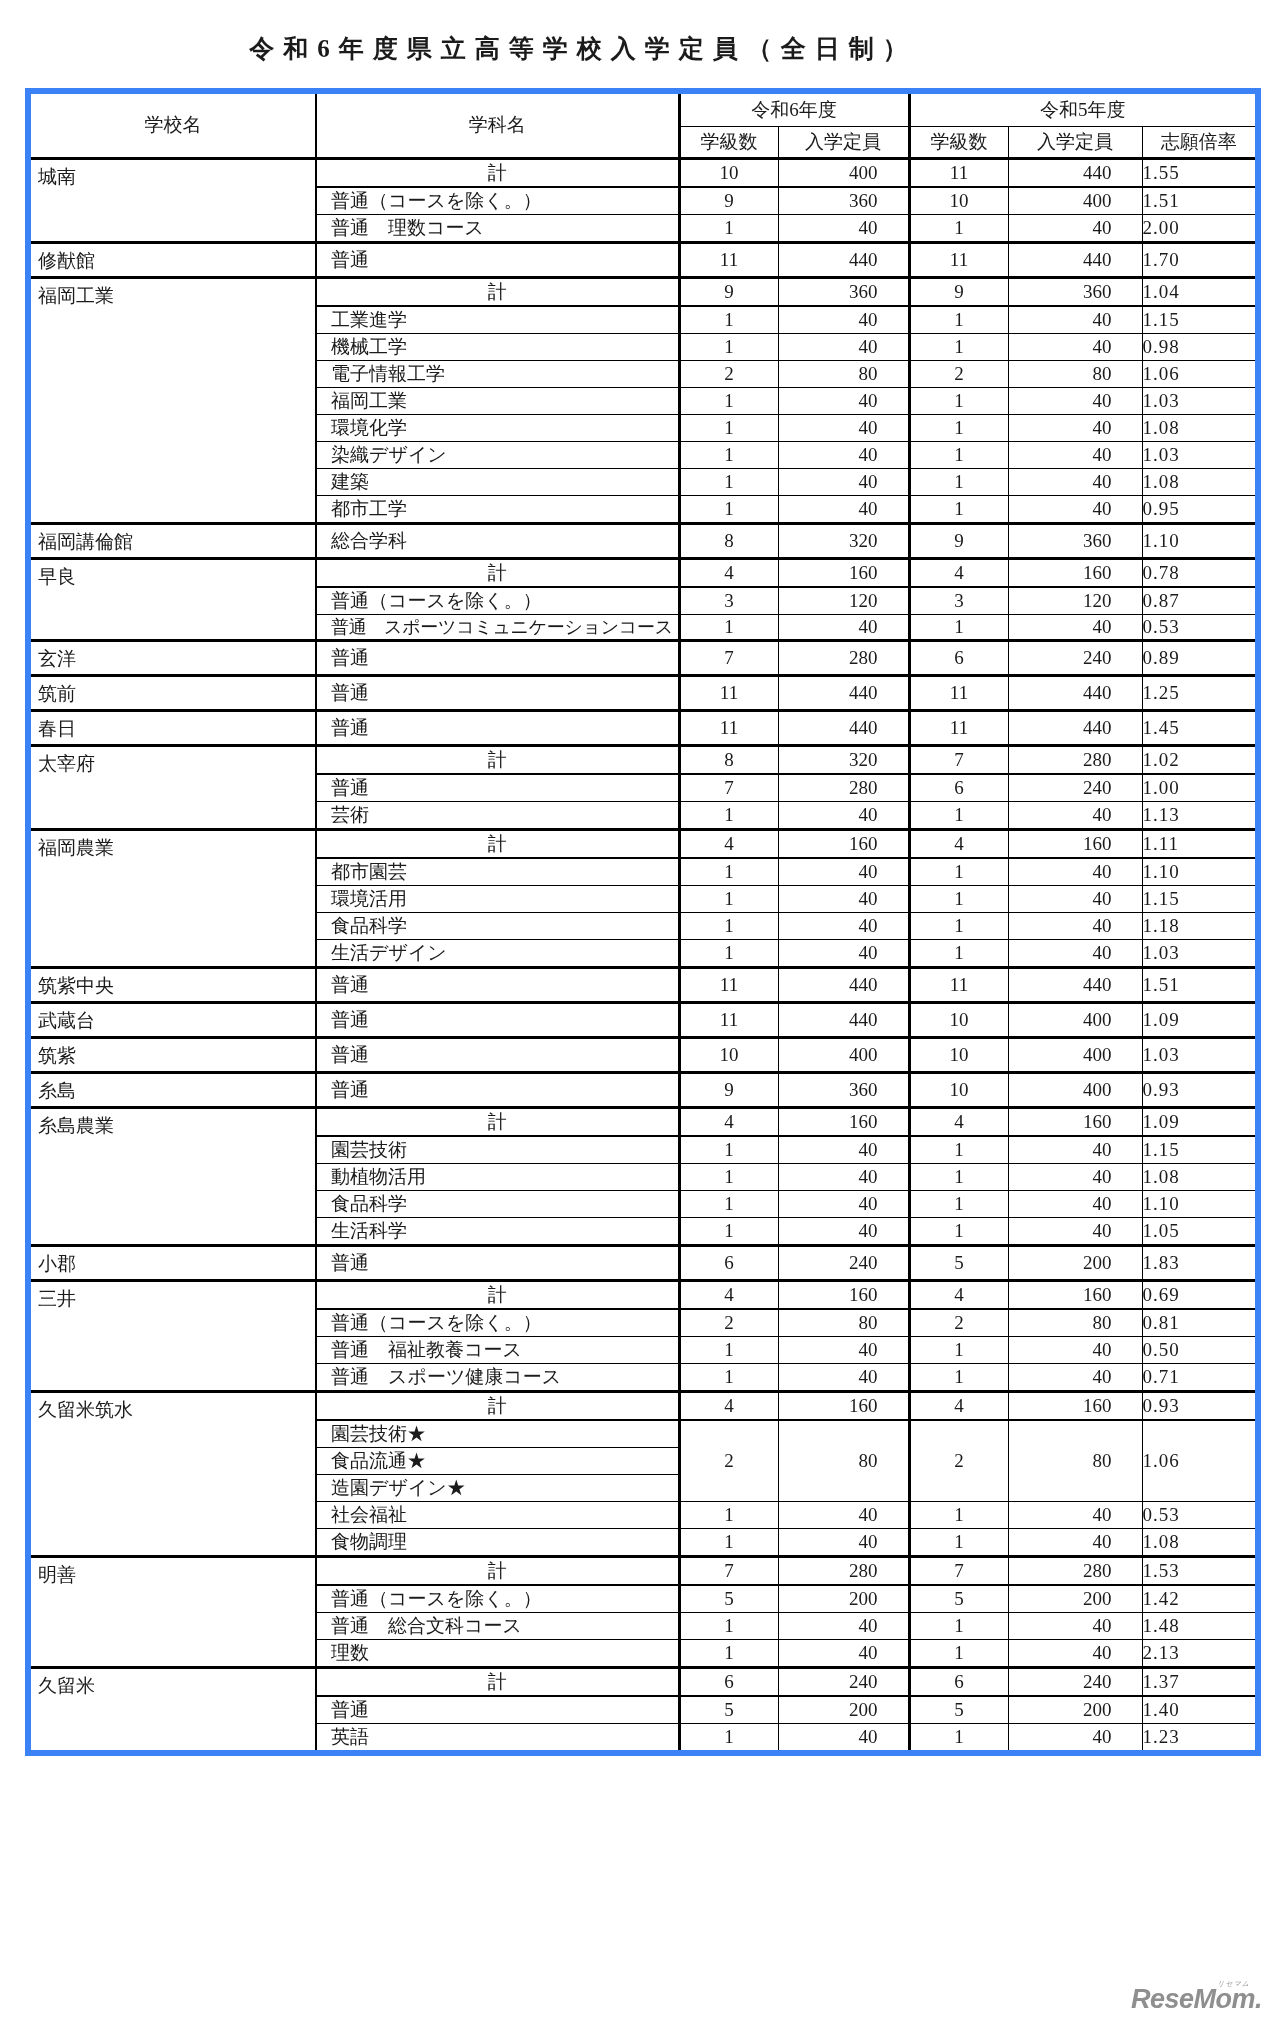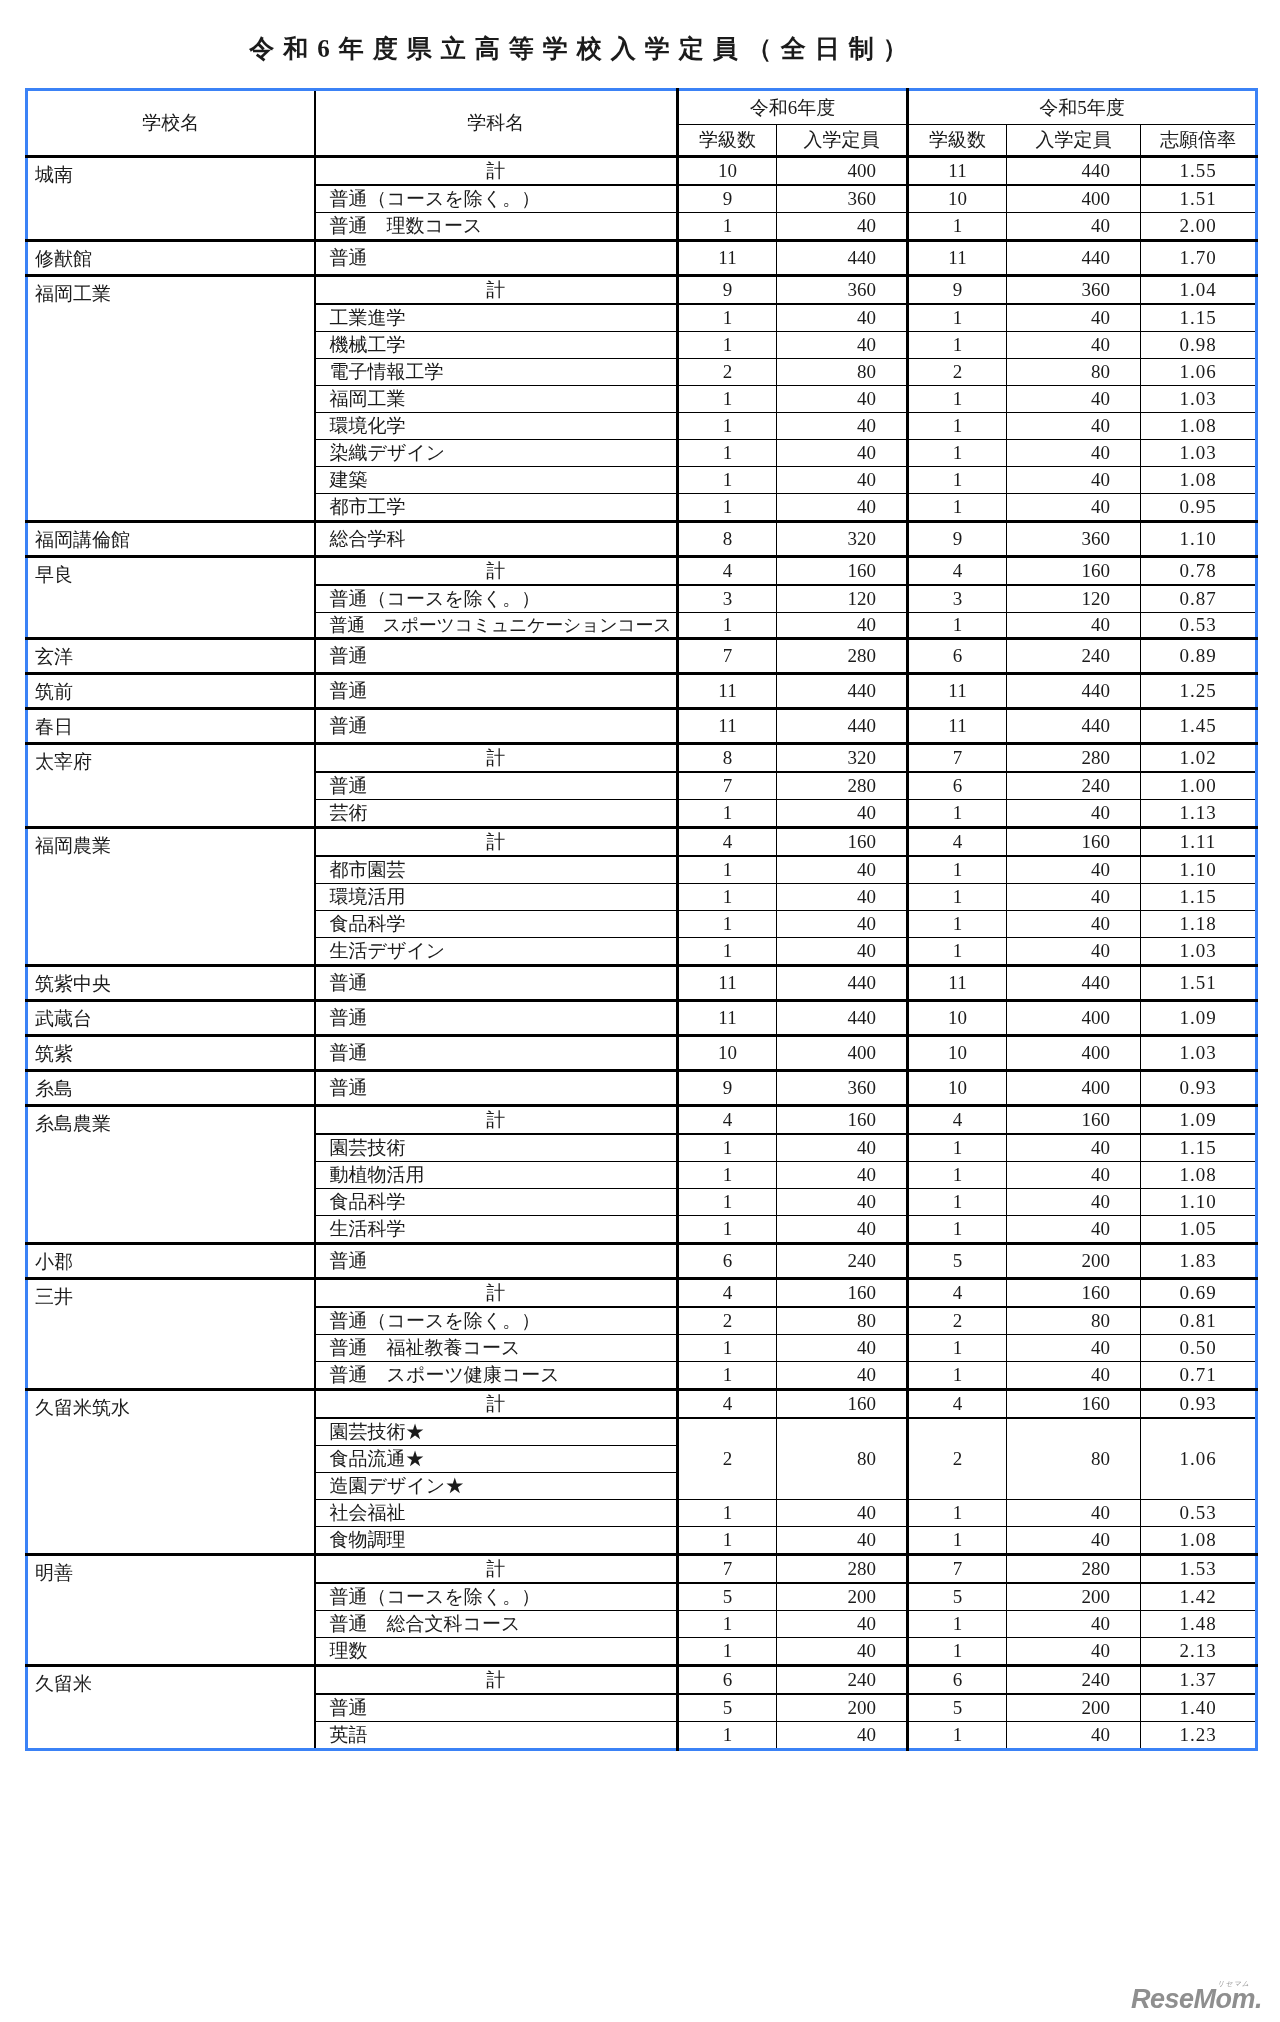--- a/index.html
+++ b/index.html
@@ -20,21 +20,21 @@
     font-weight: 600;
     letter-spacing: 9px;
     white-space: nowrap;
   }
   table.capacity {
     position: absolute;
     top: 88px; left: 25px;
     width: 1230px;
     border-collapse: collapse;
     table-layout: fixed;
-    border: 3px solid #3b82f6;
+    border: 6px solid #3b82f6;
   }
   th, td {
     border: 1px solid #000;
     font-size: 19px;
     font-weight: normal;
     padding: 0;
     overflow: hidden;
     white-space: nowrap;
   }
   thead tr.group-row { height: 35px; }
@@ -53,21 +53,21 @@
     padding: 1px 6px 0 7px;
     line-height: 31px;
     border-right: 2px solid #000;
   }
   th.th-school { border-right: 2px solid #000; }
   td.dept-cell { text-align: left; padding-left: 14px; }
   td.total-cell { text-align: center; padding-left: 0; }
   td.small-dept { font-size: 18px; letter-spacing: -0.3px; }
   td.num-c { text-align: center; }
   td.num-r { text-align: right; padding-right: 30px; }
-  td.num-ratio { text-align: center; letter-spacing: 1px; }
+  td.num-ratio { letter-spacing: 1px; }
   .watermark {
     position: absolute;
     top: 1984px; right: 18px;
     color: #8f8f8f;
     font-family: "Liberation Sans", "DejaVu Sans", sans-serif;
     font-weight: bold;
     font-size: 27px;
     letter-spacing: -0.5px;
     font-style: italic;
   }

